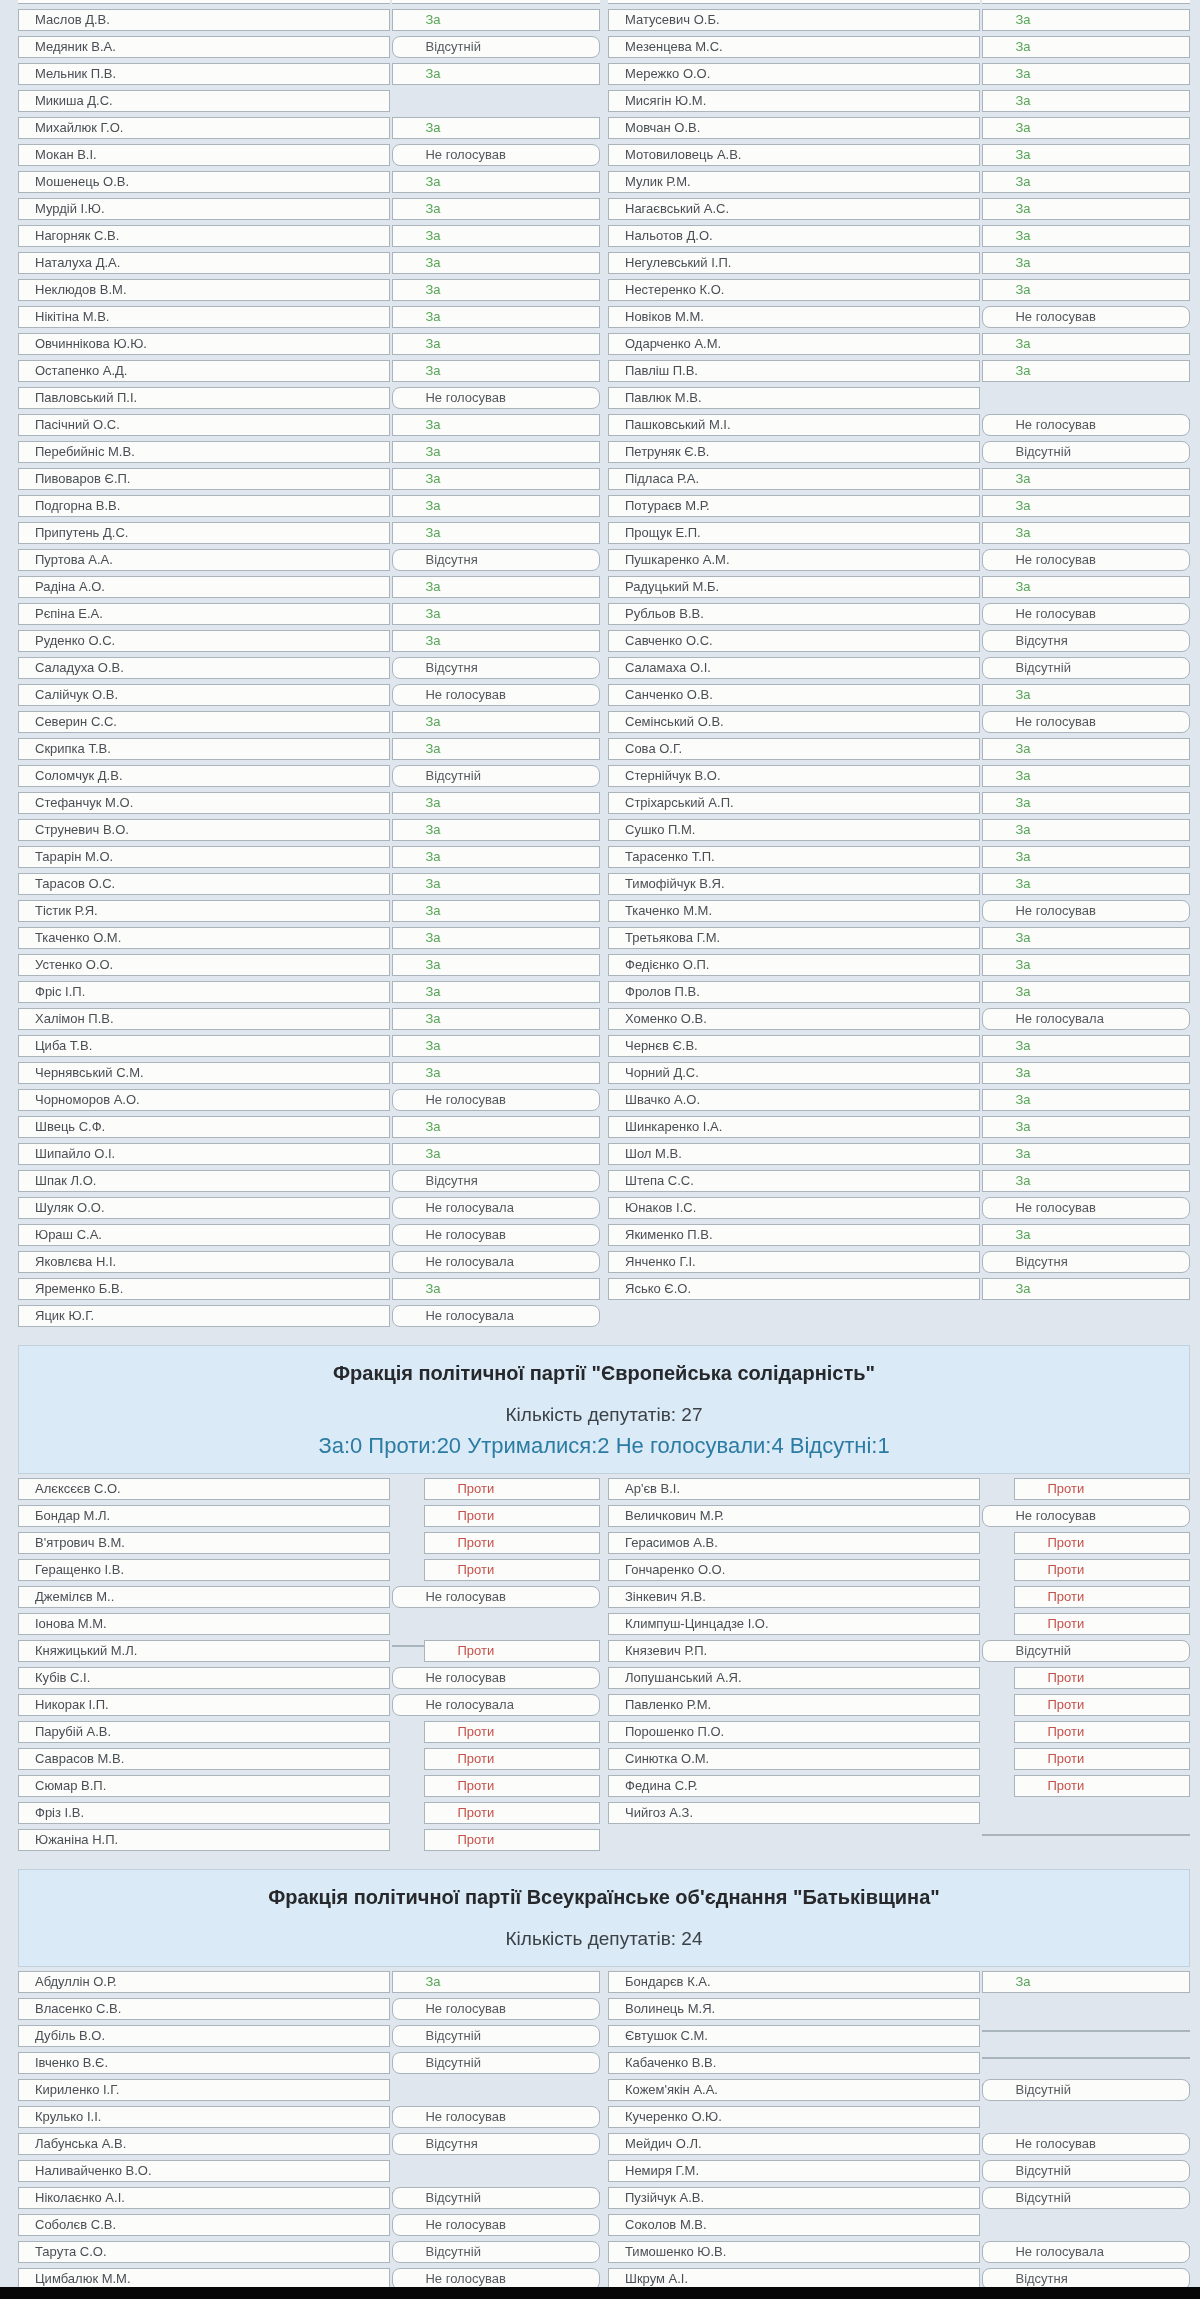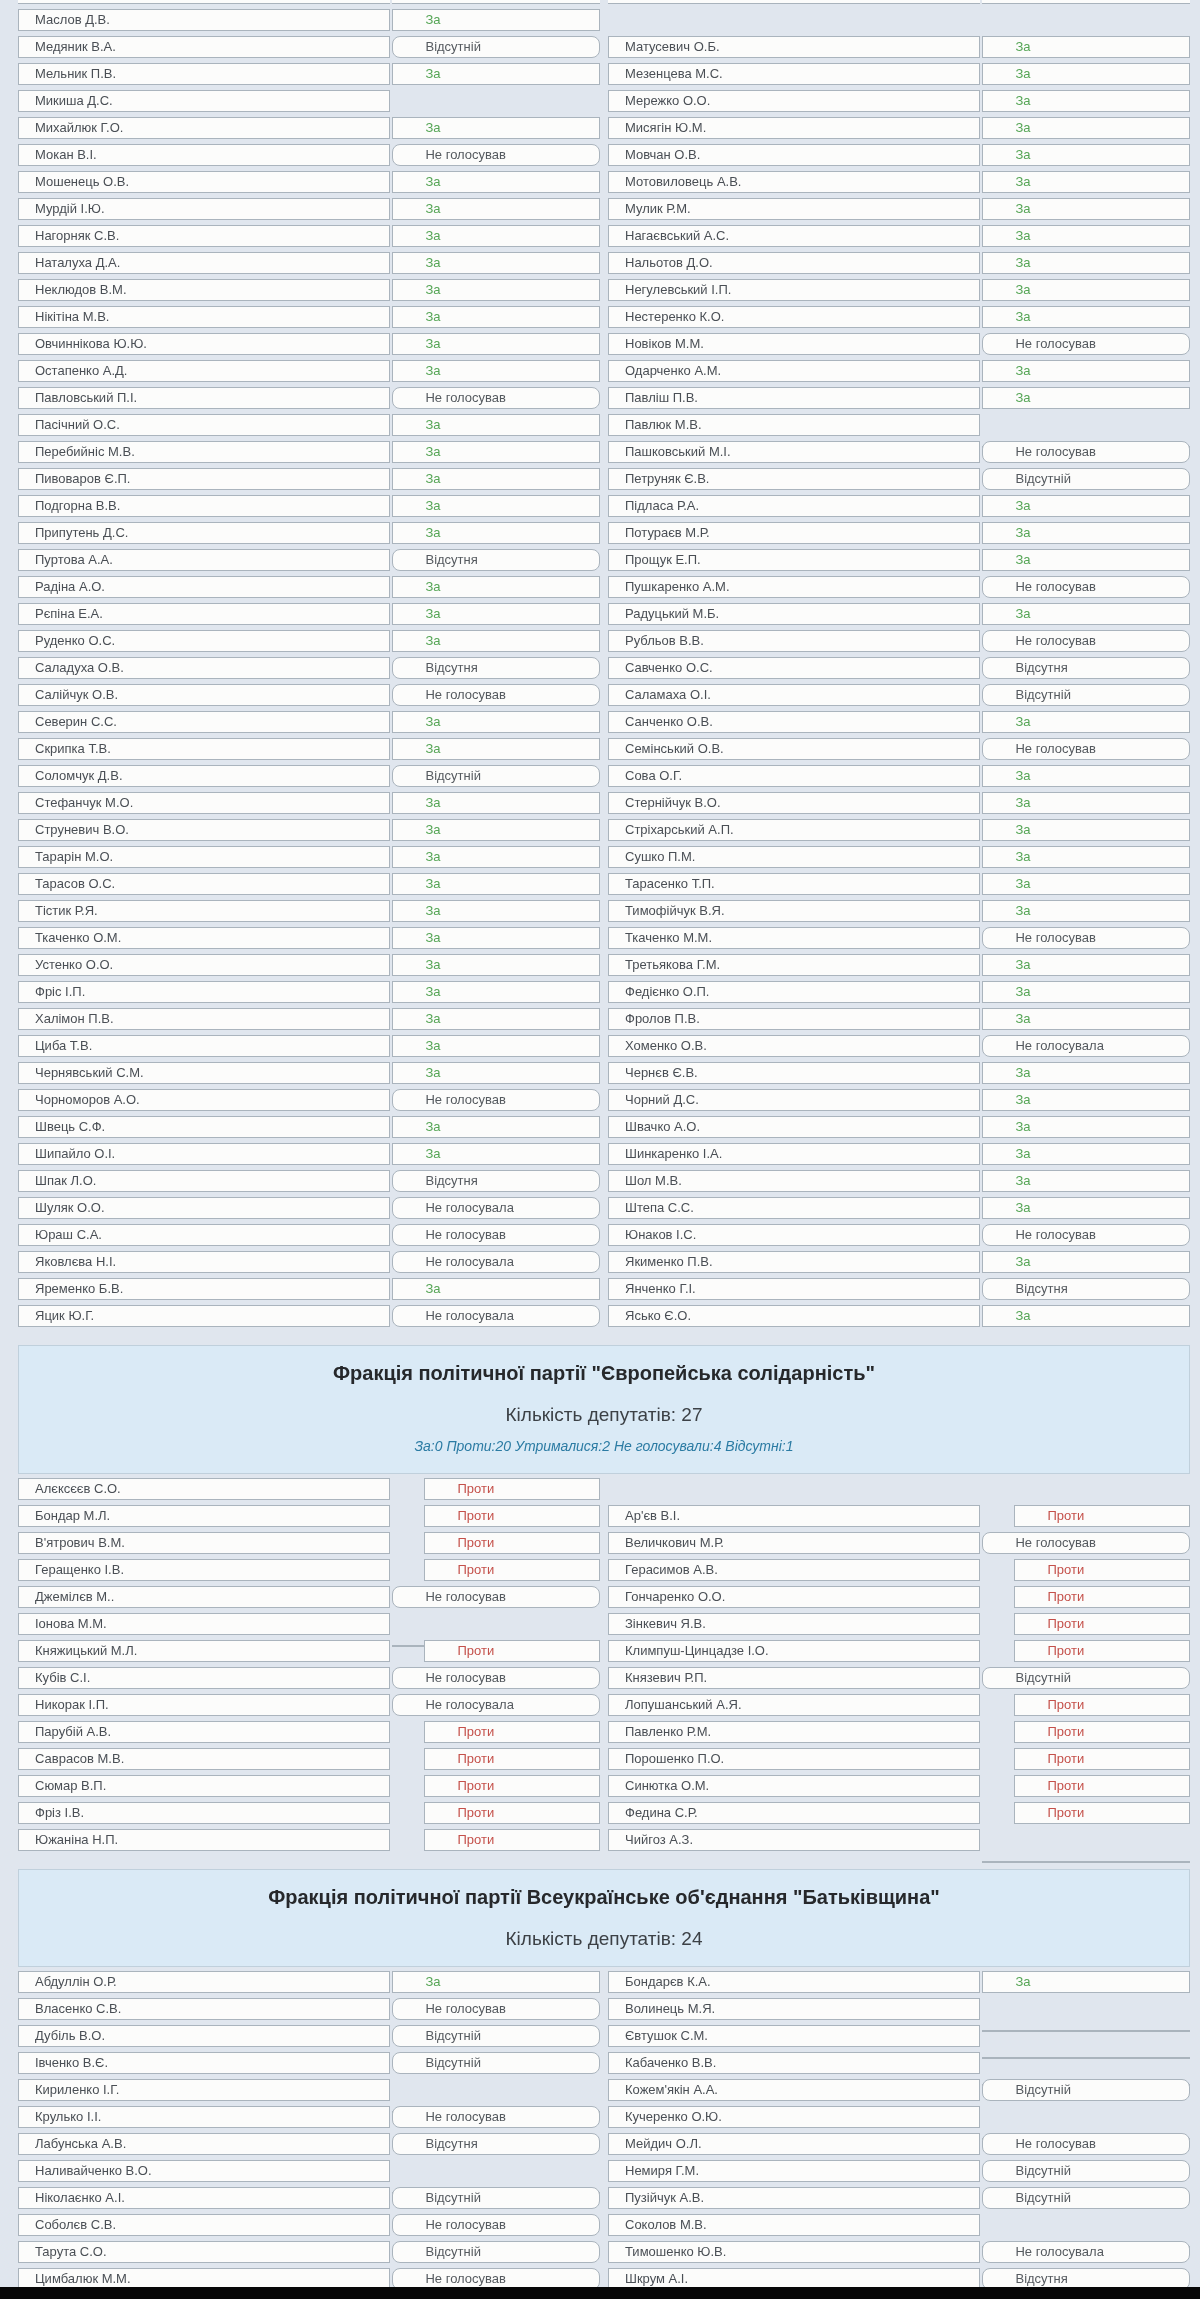--- a/index.html
+++ b/index.html
@@ -10,21 +10,21 @@
     -webkit-font-smoothing:antialiased;
   }
   .page{padding-top:0;}
   
   .top-cut{display:flex;gap:8px;margin:0 10px 5px 18px;height:4px;}
   .top-cut .frag{flex:1;display:flex;gap:2px;}
   .top-cut .frag div{background:#fcfcfb;border-bottom:1px solid #a9b3bc;}
   .top-cut .frag .n{flex:0 0 64%;}
   .top-cut .frag .v{flex:1;}
 
-  .vote-table{display:flex;gap:8px;margin:0 10px 0 18px;align-items:flex-end;}
+  .vote-table{display:flex;gap:8px;margin:0 10px 0 18px;align-items:flex-start;}
   .col{flex:1;display:flex;flex-direction:column;gap:5px;min-width:0;}
   .row{display:flex;gap:2px;height:22px;flex:none;}
   .cell{
     background:#fcfcfb;border:1px solid #aab4bd;box-sizing:border-box;
     font-size:13px;line-height:20px;white-space:nowrap;overflow:hidden;
   }
   .cell.name{flex:0 0 64%;padding-left:16px;color:var(--c-name,#4a4f55);}
   .cell.vote{flex:1;padding-left:32px;}
   .v-za{color:var(--c-za,#55a555);}
   .v-proty{color:var(--c-proty,#c4504a);margin-left:32px;}
@@ -34,21 +34,21 @@
   .faction-header{
     margin:18px 10px 4px 18px;
     background:var(--c-header-bg,#daeaf6);
     border:1px solid #c0d0dc;
     text-align:center;
     padding:15px 10px 16px 10px;
     box-sizing:border-box;
   }
   .faction-title{font-size:20px;font-weight:bold;color:#26282b;line-height:24px;}
   .faction-count{font-size:19px;color:#3c4146;margin-top:19px;line-height:22px;}
-  .faction-stats{font-size:14px;color:var(--c-stats,#2b7ba3);margin-top:9px;line-height:22px;font-style:italic;}
+  .faction-stats{font-size:22px;color:var(--c-stats,#2b7ba3);margin-top:9px;line-height:22px;}
   .bottom-bar{
     position:absolute;left:0;bottom:0;width:100%;height:12px;
     background:#070707;z-index:9;
   }
 </style>
 </head>
 <body>
 
 <div class="page">
 

